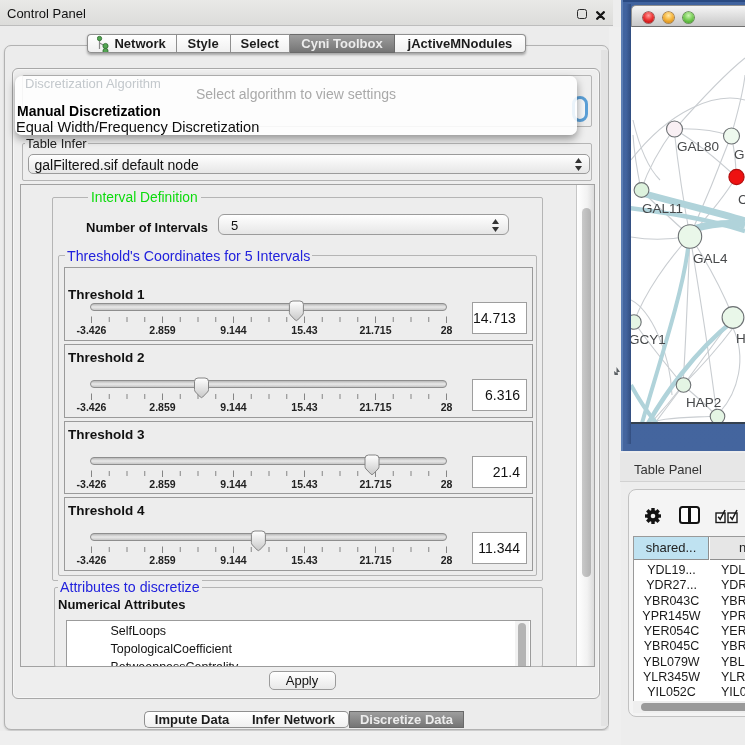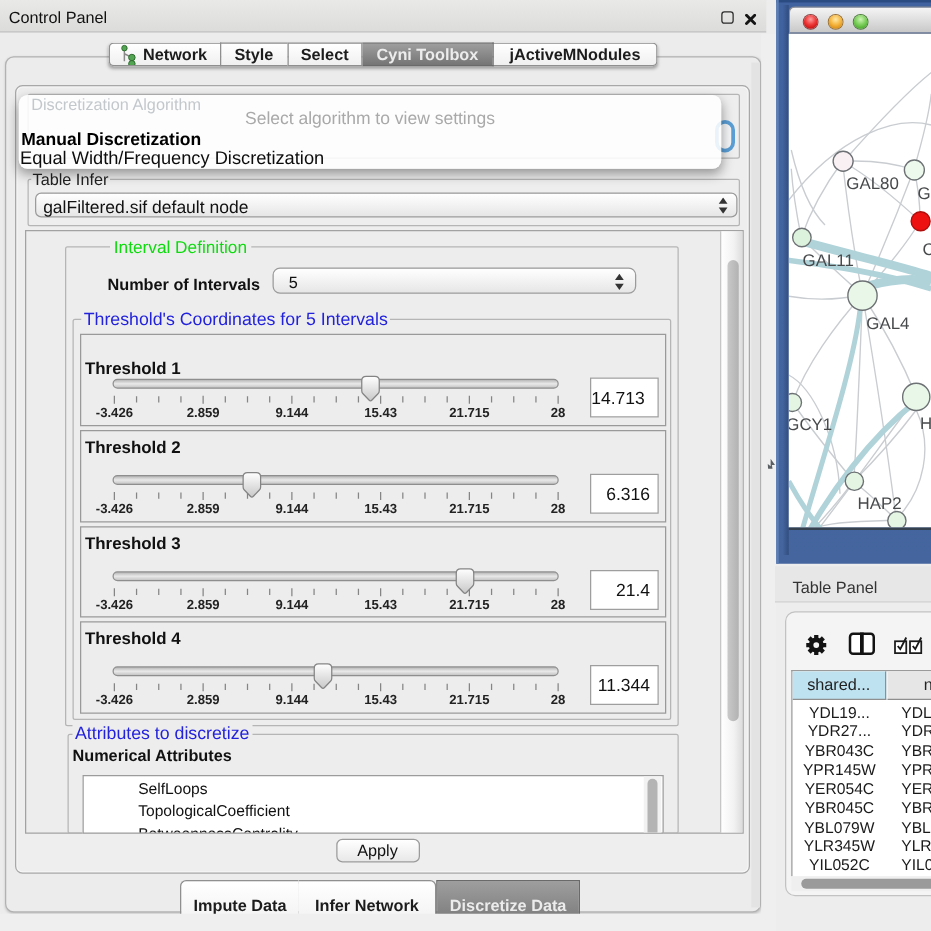--- a/index.html
+++ b/index.html
@@ -262,21 +262,21 @@
   <div class="abs" style="left:58px;top:579px;font-size:14.2px;color:#2222dd;background:#ededed;padding:0 2px;">Attributes to discretize</div>
   <div class="abs bold" style="left:58px;top:597px;font-size:13px;color:#111;">Numerical Attributes</div>
   <div class="abs" style="left:65.5px;top:620px;width:465px;height:46.5px;background:#ffffff;border:1px solid #9b9b9b;overflow:hidden;font-size:12.5px;color:#111;">
     <div style="padding:1px 0 0 2px;line-height:18.1px;margin-left:42px;">SelfLoops<br>TopologicalCoefficient<br>BetweennessCentrality</div>
     <div class="abs" style="right:1px;top:0;width:14px;height:46px;background:#f2f2f2;"></div>
     <div class="abs" style="right:3.5px;top:1.5px;width:8px;height:45px;background:#b4b4b4;border-radius:4px 4px 0 0;"></div>
   </div>
 
   <div class="abs" style="left:268.5px;top:670.5px;width:67px;height:19px;border:1px solid #9b9b9b;border-radius:5px;background:linear-gradient(#ffffff,#e8e8e8);text-align:center;font-size:13px;color:#111;line-height:17px;">Apply</div>
 
-  <div class="abs" style="left:144px;top:704px;height:40px;display:flex;font-size:13px;font-weight:bold;color:#1c1c1c;">
+  <div class="abs" style="left:144px;top:704px;height:24px;display:flex;font-size:13px;font-weight:bold;color:#1c1c1c;align-items:flex-end;">
     <div style="width:95px;background:linear-gradient(#ffffff,#f0f0f0);border:1px solid #8f8f8f;border-right:none;border-radius:5px 0 0 5px;display:flex;align-items:center;justify-content:center;">Impute Data</div>
     <div style="width:110px;background:linear-gradient(#ffffff,#f0f0f0);border:1px solid #8f8f8f;border-left:none;border-radius:0 5px 5px 0;display:flex;align-items:center;justify-content:center;">Infer Network</div>
     <div style="width:115px;background:linear-gradient(#9e9e9e,#757575);border:1px solid #6a6a6a;display:flex;align-items:center;justify-content:center;color:#ececec;">Discretize Data</div>
   </div>
 </div>
 
 <div class="abs" style="left:608.5px;top:26.5px;width:12.5px;height:718.5px;background:#efefef;"></div>
 <div class="abs" style="left:0;top:731px;width:621px;height:14px;background:#efefef;"></div>
 
 <svg class="abs" style="left:614px;top:367px" width="7" height="9" viewBox="0 0 7 9">

